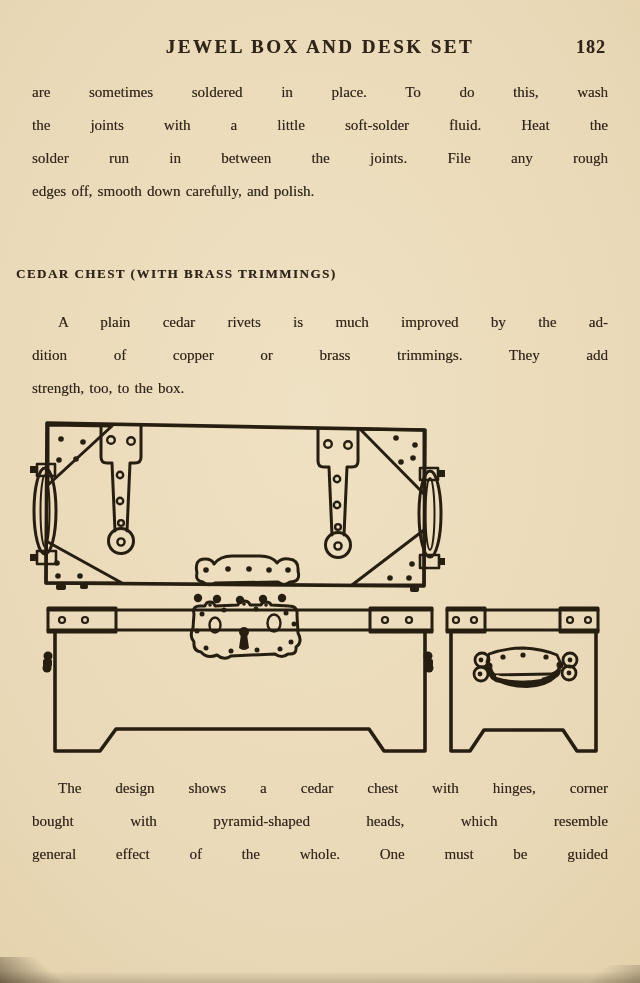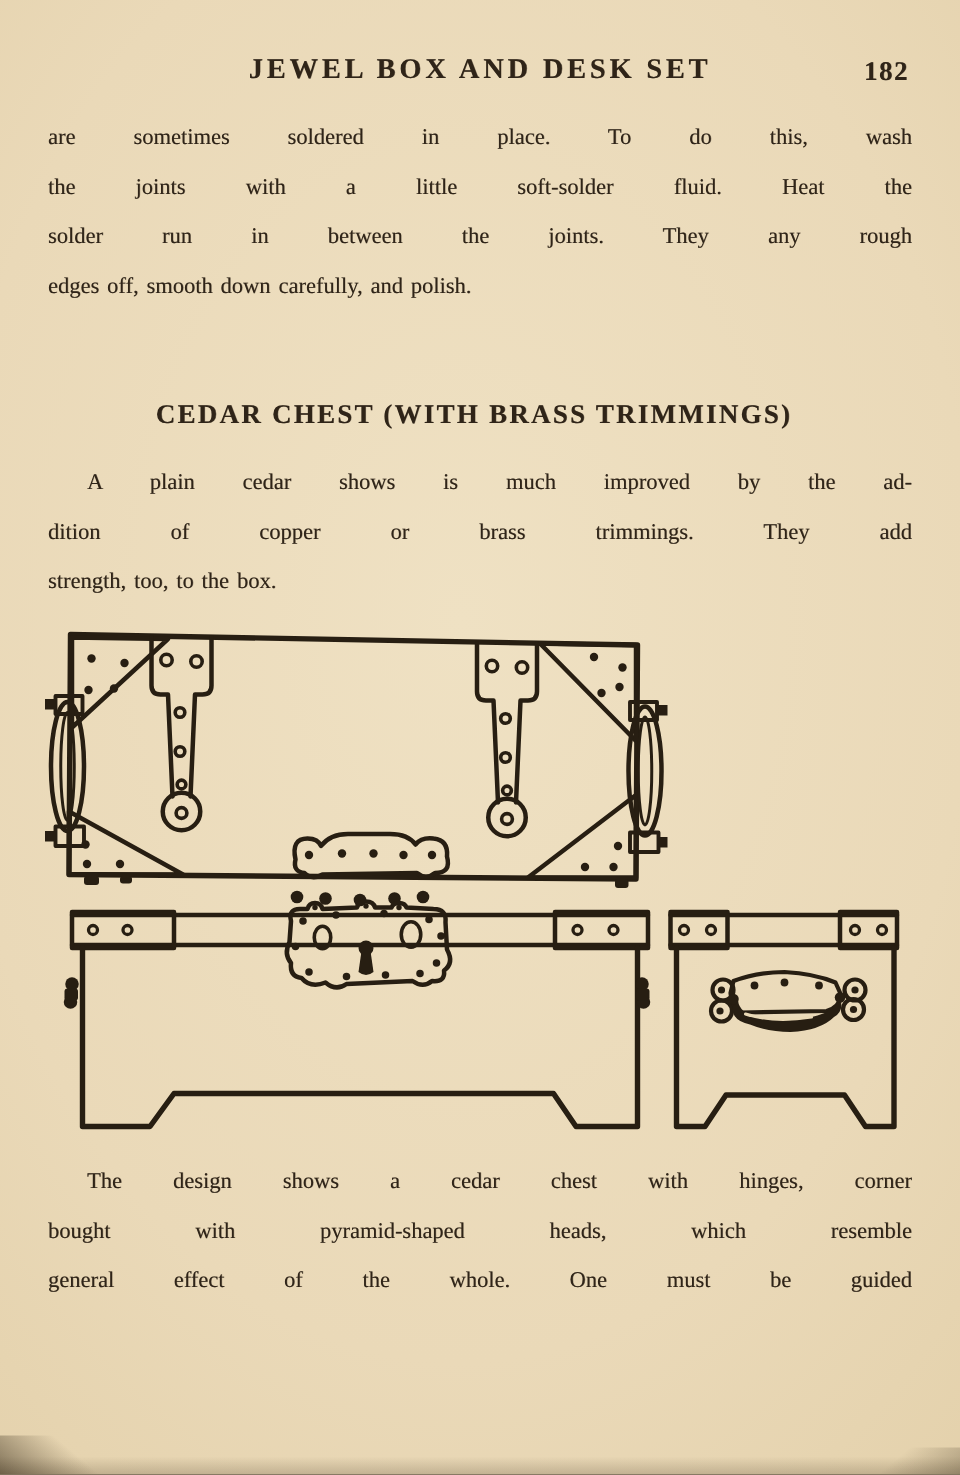--- a/index.html
+++ b/index.html
@@ -26,48 +26,48 @@
   .para { position:absolute; left:32px; width:576px; font-size:15px; line-height:33px;
     word-spacing:1.5px; text-shadow:0.3px 0.3px 0 rgba(47,35,24,0.45); }
   .para .tline { text-align:justify; text-align-last:justify; overflow:hidden; white-space:nowrap; }
   .para .tline.tlast { text-align-last:left; }
   .para.justify-all .tline.tlast { text-align-last:justify; }
   .para.indent .tline:first-child { text-indent:26px; }
   .p1 { top:76px; }
   .p2 { top:306px; }
   .p3 { top:772px; }
 
-  .section-heading { position:absolute; top:266px; left:28px; width:576px; text-align:center;
-    font-weight:bold; font-size:18px; letter-spacing:1.5px;
+  .section-heading { position:absolute; top:266px; left:16px; width:576px; 
+    font-weight:bold; font-size:13px; letter-spacing:1.5px;
     text-shadow:0.3px 0.3px 0 rgba(47,35,24,0.5); }
 
   .figure { position:absolute; top:413px; left:0; width:640px; height:352px; }
   .figure svg { display:block; width:640px; height:352px; }
 </style>
 </head>
 <body>
 
 <div class="page">
 
   <div class="header">
     <span class="header-title">JEWEL BOX AND DESK SET</span>
     <span class="page-number">182</span>
   </div>
 
   <div class="para p1">
       <div class="tline">are sometimes soldered in place.  To do this, wash</div>
       <div class="tline">the joints with a little soft-solder fluid.  Heat the</div>
-      <div class="tline">solder run in between the joints.  They any rough</div>
+      <div class="tline">solder run in between the joints.  File any rough</div>
       <div class="tline tlast">edges off, smooth down carefully, and polish.</div>
     </div>
 
   <div class="section-heading">CEDAR CHEST (WITH BRASS TRIMMINGS)</div>
 
   <div class="para p2 indent">
-      <div class="tline">A plain cedar shows is much improved by the ad-</div>
+      <div class="tline">A plain cedar rivets is much improved by the ad-</div>
       <div class="tline">dition of copper or brass trimmings.  They add</div>
       <div class="tline tlast">strength, too, to the box.</div>
     </div>
 
   <div class="figure">
     <svg viewBox="0 0 640 352" xmlns="http://www.w3.org/2000/svg">
       <g stroke="#271e12" fill="none" stroke-linecap="round" stroke-linejoin="round">
 
         <g>
           <polygon points="47,10 425,17 424,173 46,170" stroke-width="3.6"></polygon>

